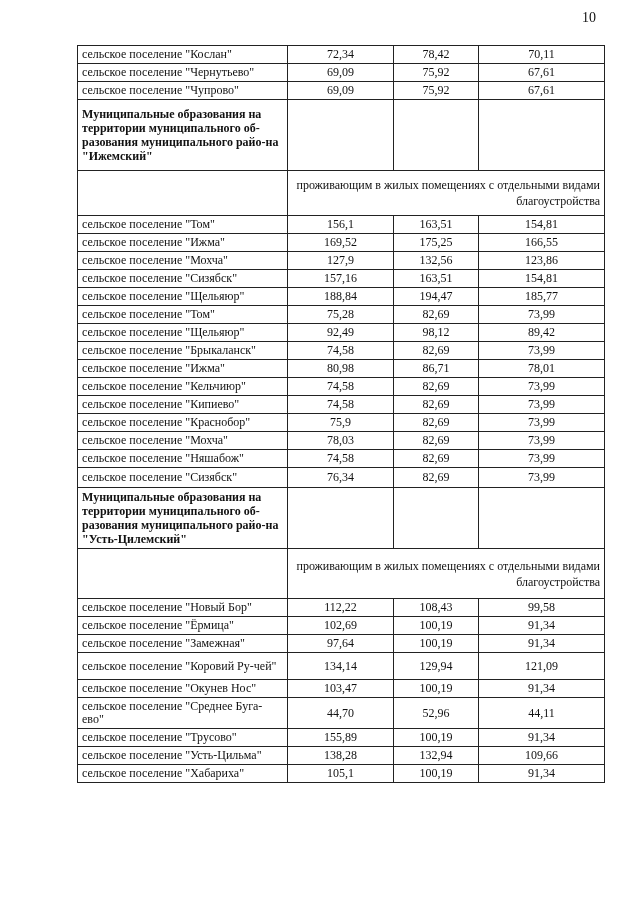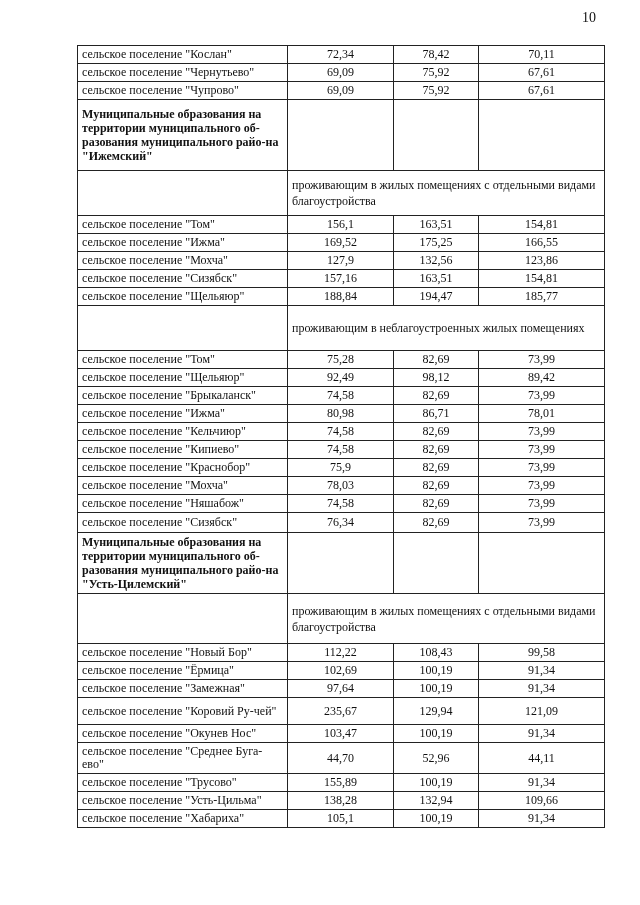--- a/index.html
+++ b/index.html
@@ -6,21 +6,21 @@
   body { width: 640px; height: 905px; position: relative; overflow: hidden;
          font-family: "Liberation Serif", "DejaVu Serif", serif; color: #111; }
   .page-num { position: absolute; top: 10px; left: 582px; font-size: 14px; }
   table.doc { position: absolute; left: 77px; top: 45px; border-collapse: collapse;
               width: 527px; table-layout: fixed; font-size: 12px; line-height: 13px; }
   table.doc td { border: 1px solid #222; padding: 1px 4px; vertical-align: middle; }
   td.name { text-align: left; white-space: nowrap; overflow: hidden; }
   td.name.wrap { white-space: normal; }
   td.num { text-align: center; }
   td.head { font-weight: bold; vertical-align: top; padding-top: 2px; line-height: 14px; margin-top: 41px; }
-  td.span { text-align: left; vertical-align: middle; line-height: 16px; padding: 0 6px; }
+  td.span { text-align: right; vertical-align: middle; line-height: 16px; padding: 0 6px; }
   tr.r { height: 18px; }
 </style>
 </head>
 <body>
 
 <div class="page-num">10</div>
 
 <table class="doc">
   <colgroup>
     <col style="width:210px">
@@ -80,24 +80,20 @@
       <td class="num">157,16</td>
       <td class="num">163,51</td>
       <td class="num">154,81</td>
     </tr>
     <tr class="r" style="height:18px">
       <td class="name">сельское поселение  "Щельяюр"</td>
       <td class="num">188,84</td>
       <td class="num">194,47</td>
       <td class="num">185,77</td>
     </tr>
-    <tr style="height:45px">
-      <td></td>
-      <td class="span" colspan="3">проживающим в неблагоустроенных жилых помещениях</td>
-    </tr>
     <tr class="r" style="height:18px">
       <td class="name">сельское поселение  "Том"</td>
       <td class="num">75,28</td>
       <td class="num">82,69</td>
       <td class="num">73,99</td>
     </tr>
     <tr class="r" style="height:18px">
       <td class="name">сельское поселение  "Щельяюр"</td>
       <td class="num">92,49</td>
       <td class="num">98,12</td>
@@ -174,21 +170,21 @@
       <td class="num">91,34</td>
     </tr>
     <tr class="r" style="height:18px">
       <td class="name">сельское поселение  "Замежная"</td>
       <td class="num">97,64</td>
       <td class="num">100,19</td>
       <td class="num">91,34</td>
     </tr>
     <tr style="height:27px">
       <td class="name wrap">сельское поселение  "Коровий Ру-чей"</td>
-      <td class="num">235,67</td>
+      <td class="num">134,14</td>
       <td class="num">129,94</td>
       <td class="num">121,09</td>
     </tr>
     <tr class="r" style="height:18px">
       <td class="name">сельское поселение  "Окунев Нос"</td>
       <td class="num">103,47</td>
       <td class="num">100,19</td>
       <td class="num">91,34</td>
     </tr>
     <tr style="height:31px">

